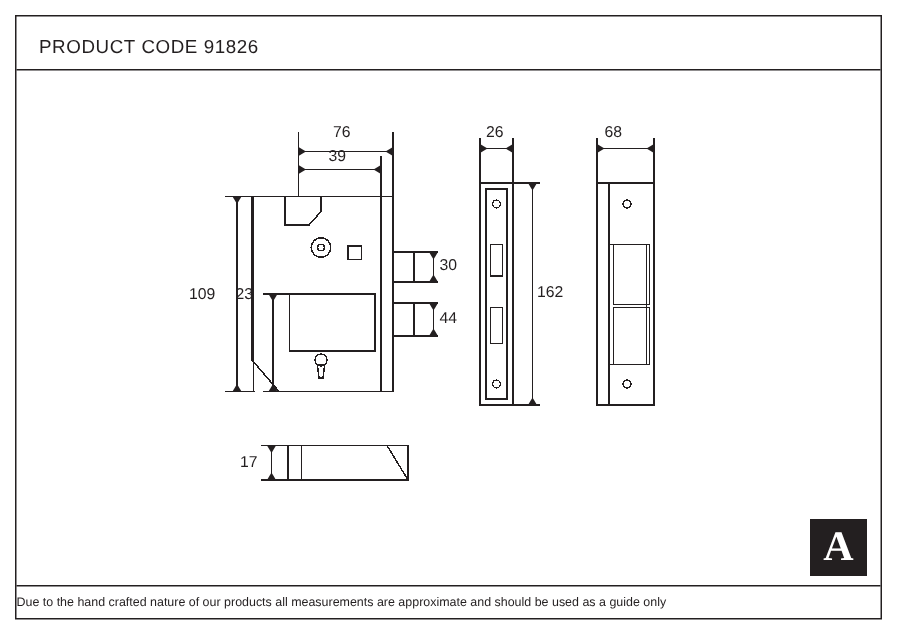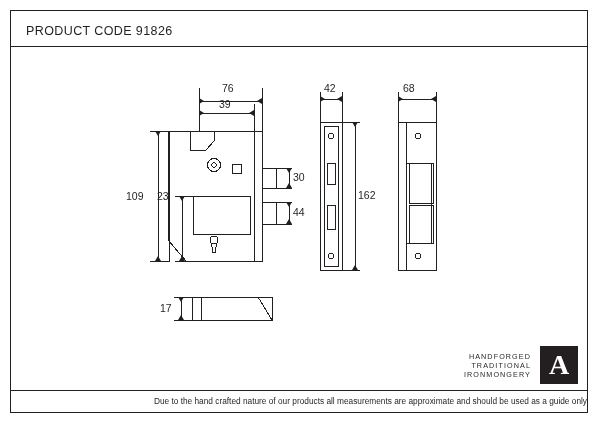--- a/index.html
+++ b/index.html
@@ -41,21 +41,21 @@
     height: 1px;
     background: #231f20;
   }
   #rule-top { top: 46px; }
   #rule-bottom { top: 390px; }
   #footnote {
     position: absolute;
     left: 11px;
     top: 396px;
     width: 576px;
-    text-align: right;
+    text-align: left;
     font-size: 8.3px;
     color: #231f20;
   }
   .lbl {
     position: absolute;
     font-size: 10.5px;
     color: #231f20;
     white-space: nowrap;
   }
   .arrow {
@@ -235,29 +235,24 @@
 
   <div class="arrow arr-d" style="left:178px;top:297px"></div>
   <div class="arrow arr-u" style="left:178px;top:315px"></div>
 
   <div class="lbl" style="left:222px;top:82px">76</div>
   <div class="lbl" style="left:219px;top:98px">39</div>
   <div class="lbl" style="left:126px;top:190px">109</div>
   <div class="lbl" style="left:157px;top:190px">23</div>
   <div class="lbl" style="left:293px;top:171px">30</div>
   <div class="lbl" style="left:293px;top:206px">44</div>
-  <div class="lbl" style="left:324px;top:82px">42</div>
+  <div class="lbl" style="left:324px;top:82px">26</div>
   <div class="lbl" style="left:358px;top:189px">162</div>
   <div class="lbl" style="left:403px;top:82px">68</div>
   <div class="lbl" style="left:160px;top:302px">17</div>
 
   <div id="logo">
-    <div id="logo-text">
-      <div>HANDFORGED</div>
-      <div>TRADITIONAL</div>
-      <div>IRONMONGERY</div>
-    </div>
     <div id="logo-mark">
       <span>A</span>
     </div>
   </div>
 
 </div>
 
 </body></html>

